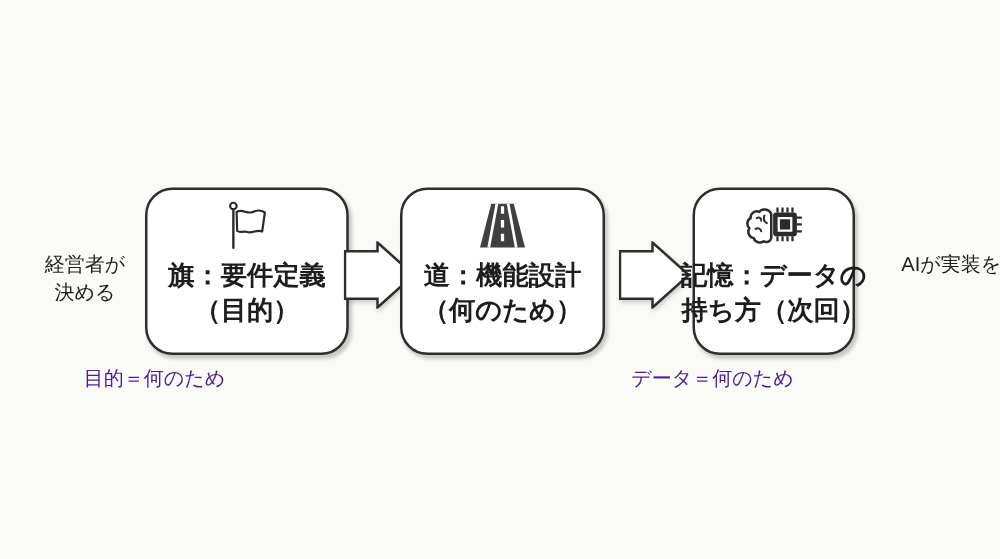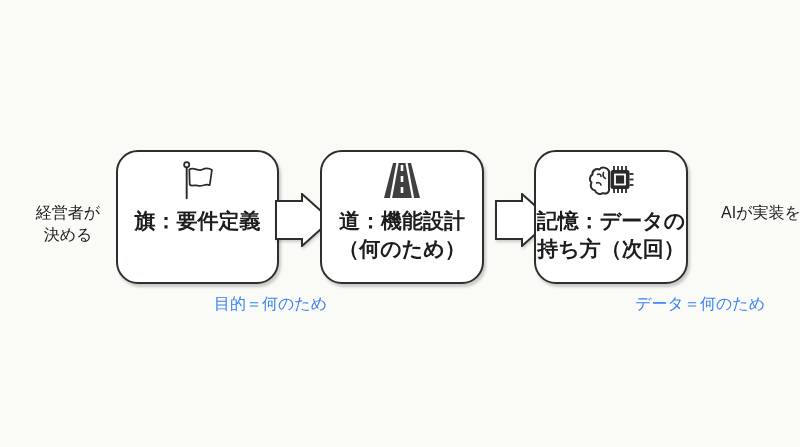--- a/index.html
+++ b/index.html
@@ -24,38 +24,38 @@
   
   .step-box{
     position:absolute;top:150px;height:134px;box-sizing:border-box;
     background:#ffffff;border:2px solid #2e2e2e;border-radius:22px;
     box-shadow:2px 3px 3px rgba(0,0,0,0.20);
     display:flex;flex-direction:column;align-items:center;
     padding-top:8px;
   }
   .step-box.b1{left:100px;width:163px;}
   .step-box.b2{left:304px;width:164px;}
-  .step-box.b3{left:518px;width:154px;}
+  .step-box.b3{left:538px;width:130px;}
   .step-icon{height:40px;display:flex;align-items:center;justify-content:center;}
   .step-title{
     margin-top:7px;text-align:center;
     font-size:21px;font-weight:bold;line-height:28px;
     letter-spacing:0;white-space:nowrap;
   }
   .step-title span{display:block;}
 
   
   .flow-arrow{position:absolute;top:193px;filter:drop-shadow(1.5px 2px 1.5px rgba(0,0,0,0.18));}
   .flow-arrow.a1{left:259px;}
   .flow-arrow.a2{left:479px;}
 
   
   .caption{
     position:absolute;top:294px;width:260px;
-    text-align:right;font-size:16px;line-height:20px;color:#3b82f6;
+    text-align:left;font-size:16px;line-height:20px;color:#4c1d95;
     white-space:nowrap;
   }
   .caption.c1{left:51px;}
   .caption.c2{left:270px;}
   .caption.c3{left:489px;}
 </style>
 </head>
 <body>
 
 <div class="canvas">
@@ -68,20 +68,21 @@
   <div class="step-box b1">
     <div class="step-icon">
       <svg width="40" height="40" viewBox="0 0 40 46" aria-hidden="true">
         <circle cx="7" cy="5.5" r="3" fill="#ffffff" stroke="#2b2b2b" stroke-width="2"></circle>
         <line x1="7" y1="8.5" x2="7" y2="44" stroke="#2b2b2b" stroke-width="2.2" stroke-linecap="round"></line>
         <path d="M10,11 C15,7.5 20,13.5 25,11 C29,9 33,9.5 36,11.5 L33.5,29 C29,26.5 25,31 20,29.5 C16,28.3 13,30.5 10.5,28.5 Z" fill="#ffffff" stroke="#2b2b2b" stroke-width="2" stroke-linejoin="round"></path>
       </svg>
     </div>
     <div class="step-title">
       <span>旗：要件定義</span>
+      <span>（目的）</span>
     </div>
   </div>
 
   <div class="flow-arrow a1">
     <svg width="58" height="54" viewBox="0 0 58 54" aria-hidden="true">
       <polygon points="1,8 27,8 27,1 56,27 27,53 27,46 1,46" fill="#ffffff" stroke="#2e2e2e" stroke-width="2" stroke-linejoin="miter"></polygon>
     </svg>
   </div>
 
   <div class="step-box b2">

